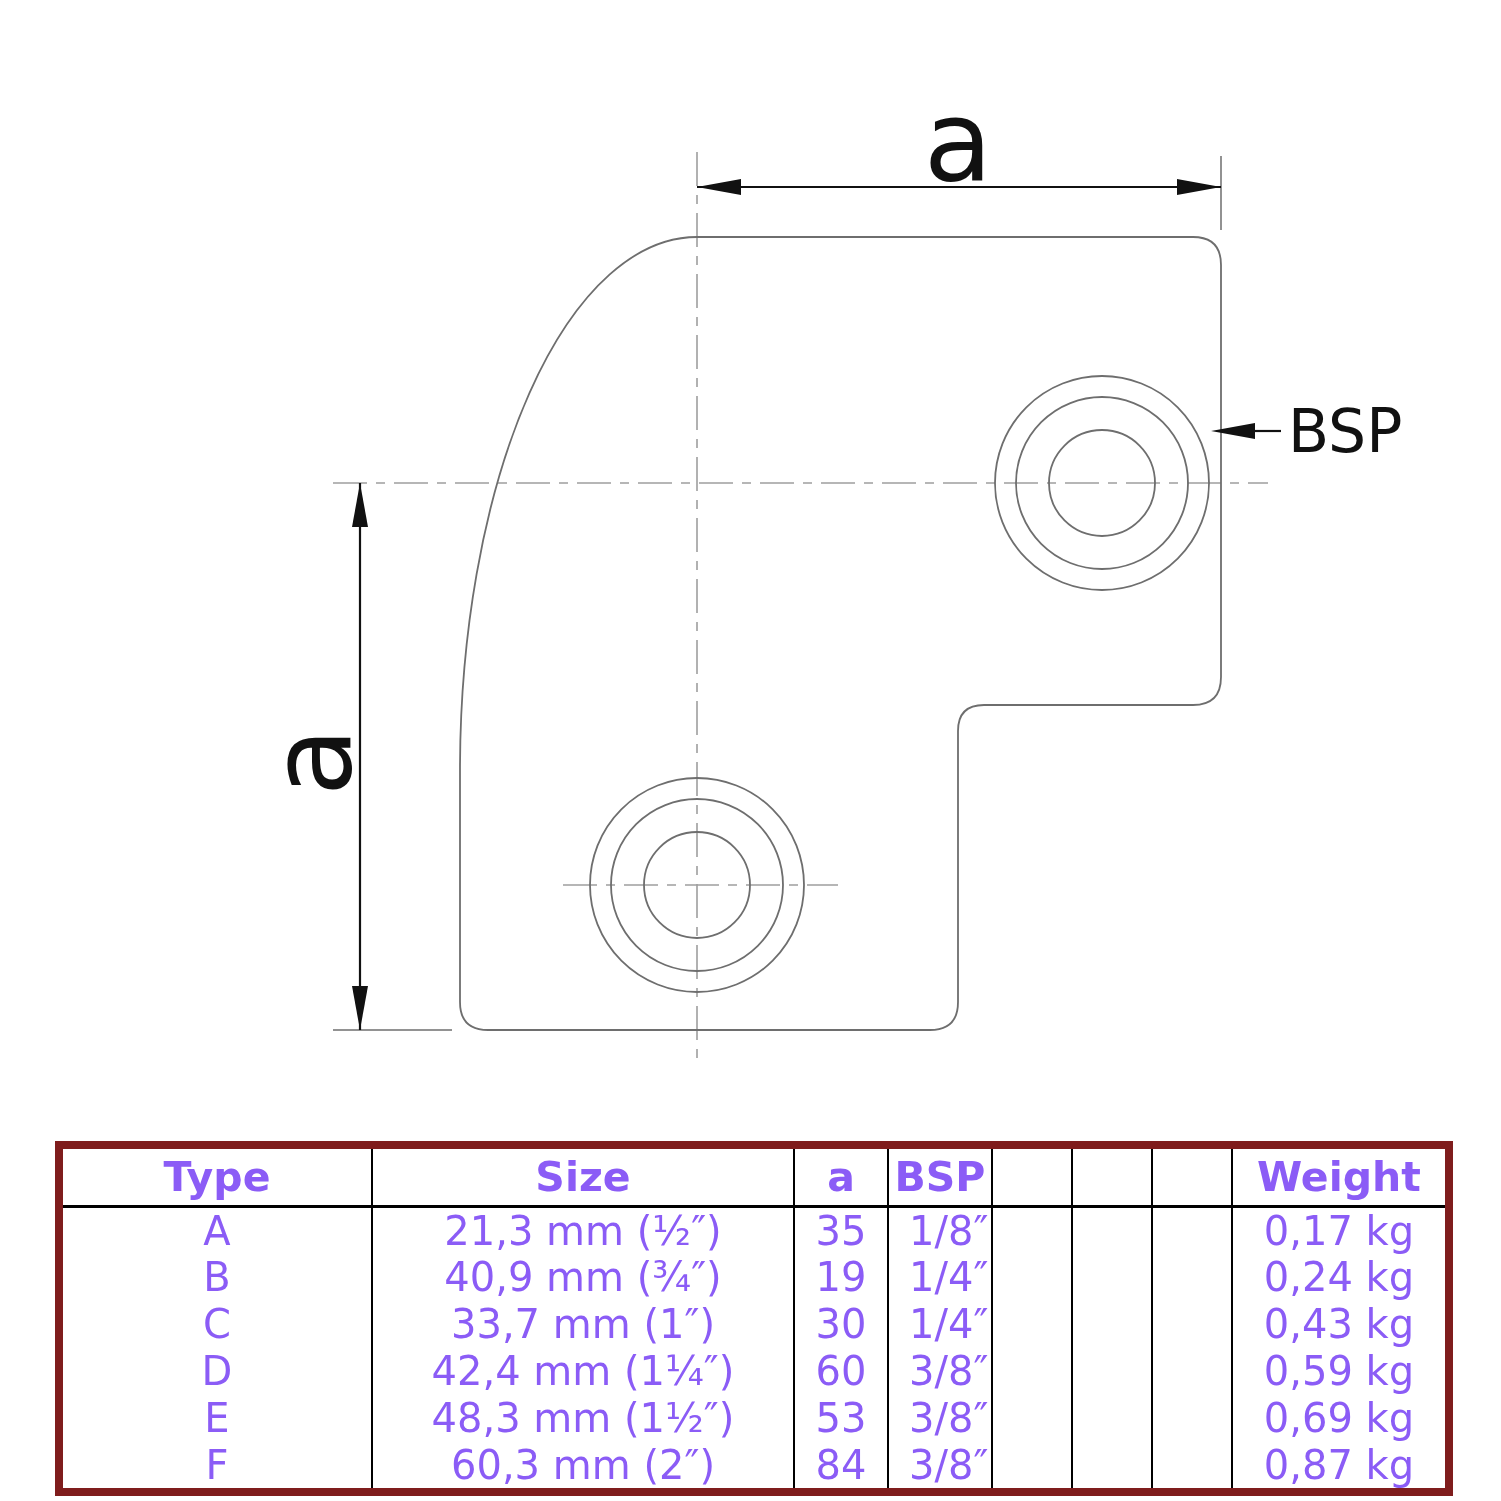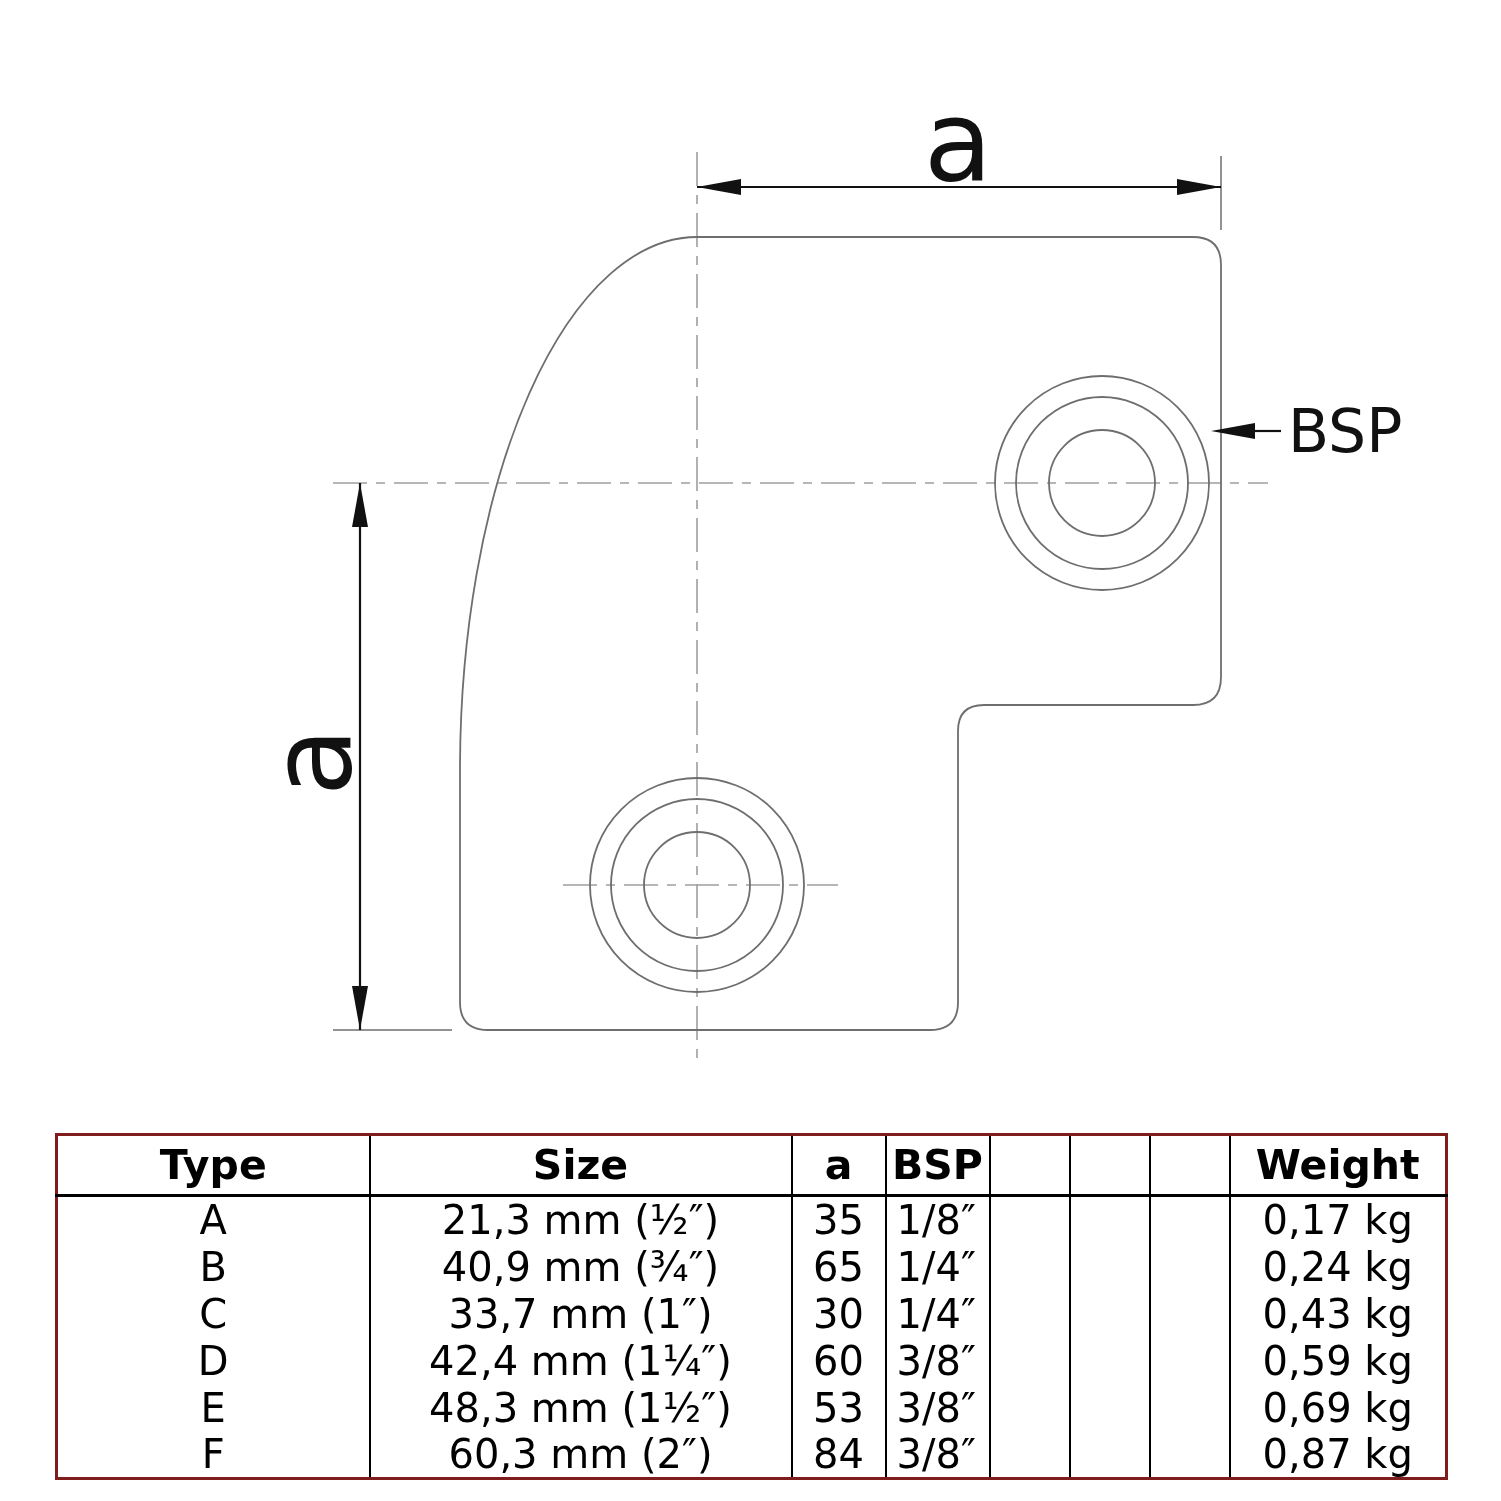--- a/index.html
+++ b/index.html
@@ -25,39 +25,40 @@
   .dim-text {
     fill:#111111;
     font-family:"DejaVu Sans", sans-serif;
   }
 
   .table-wrap { position:absolute; left:55px; top:1133px; width:1392px; }
   table.spec {
     width:100%;
     border-collapse:collapse;
     table-layout:fixed;
-    border:3px solid #7f1d1d;
-    color:#000000;
+    border:8px solid #7f1d1d;
+    color:#8b5cf6;
     font-size:40px;
+    margin-top:8px;
   }
   .spec th, .spec td {
     border-left:2px solid #000;
     border-right:2px solid #000;
     text-align:center;
     overflow:hidden;
     white-space:nowrap;
   }
   .spec thead th {
     border-bottom:3px solid #000;
     height:61px;
     font-weight:bold;
     font-size:41px;
   }
   .spec tbody td { height:47px; }
-  .spec tbody td:nth-child(4) { text-align:left; padding-left:10px; }
+  .spec tbody td:nth-child(4) { text-align:left; padding-left:20px; }
 </style>
 </head>
 <body>
 
 <div class="stage">
 
   <svg class="drawing" width="1501" height="1125" viewBox="0 0 1501 1125">
 
     <line class="cl" x1="697" y1="152" x2="697" y2="1063"></line>
     <line class="cl" x1="333" y1="483" x2="1268" y2="483"></line>
@@ -133,21 +134,21 @@
             <td>35</td>
             <td>1/8″</td>
             <td></td>
             <td></td>
             <td></td>
             <td>0,17 kg</td>
           </tr>
           <tr>
             <td>B</td>
             <td>40,9 mm (¾″)</td>
-            <td>65</td>
+            <td>19</td>
             <td>1/4″</td>
             <td></td>
             <td></td>
             <td></td>
             <td>0,24 kg</td>
           </tr>
           <tr>
             <td>C</td>
             <td>33,7 mm (1″)</td>
             <td>30</td>

